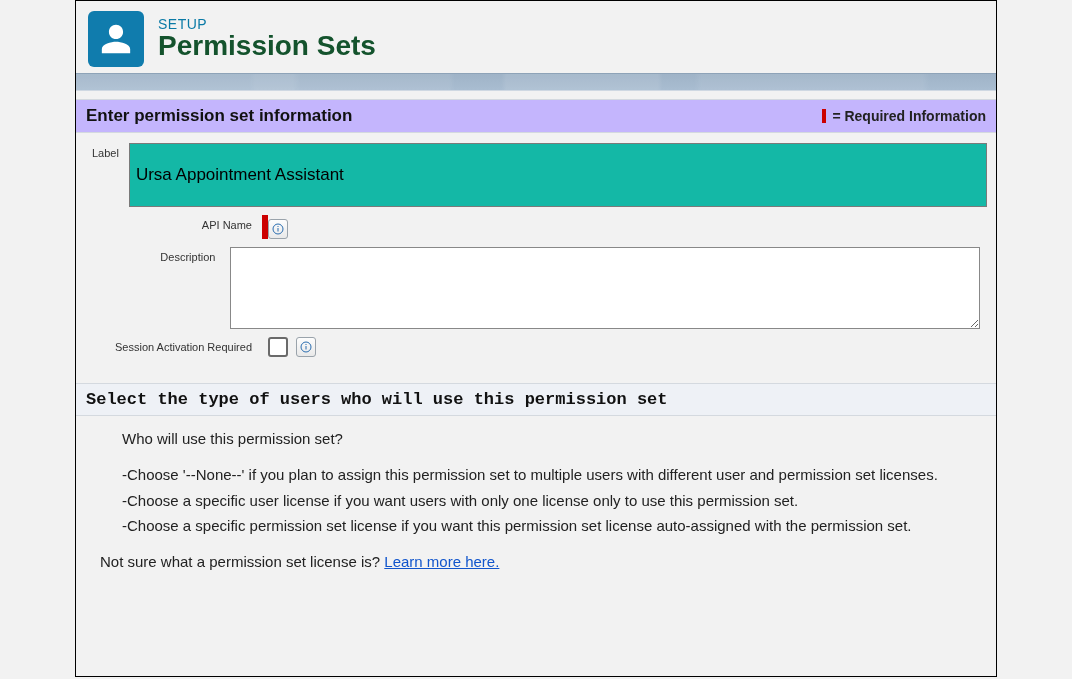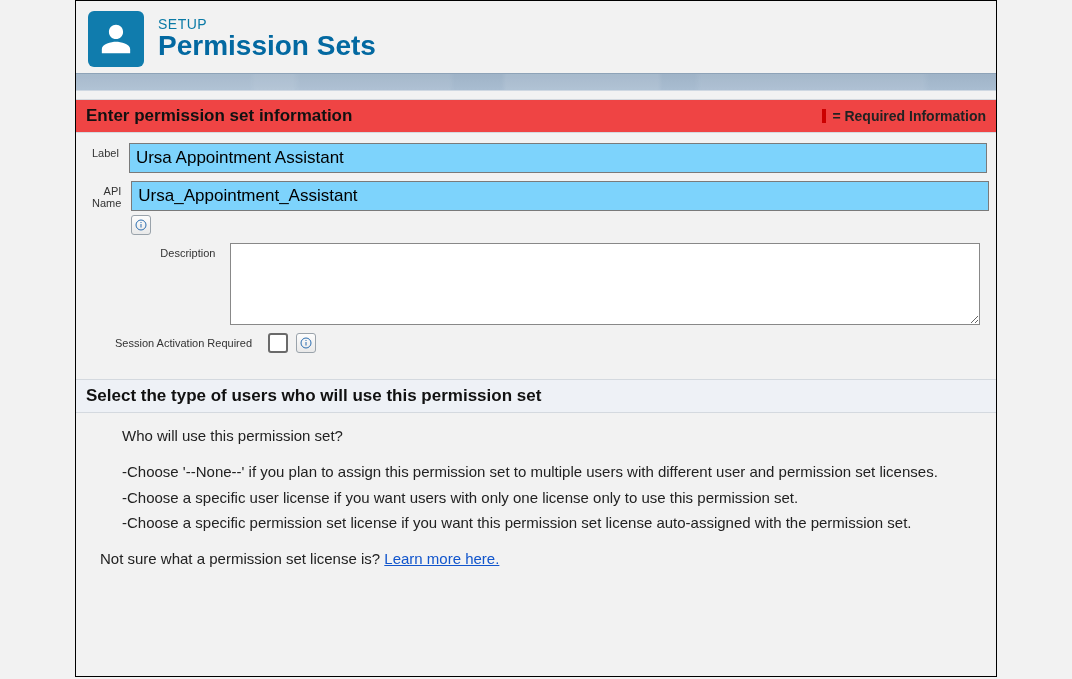--- a/index.html
+++ b/index.html
@@ -32,21 +32,21 @@
   }
   .header-icon svg { width: 34px; height: 34px; fill: #fff; }
   .header-text .eyebrow {
     color: #0a7aa6;
     font-size: 14px;
     letter-spacing: 0.5px;
   }
   .header-text .title {
     font-size: 28px;
     font-weight: 700;
-    color: #0369a1;
+    color: #14532d;
     margin-top: -2px;
   }
   .divider-pattern {
     height: 18px;
     background: linear-gradient(to bottom, #9fb3c7, #a9bdd1);
     border-top: 1px solid #8ea3b8;
     border-bottom: 1px solid #cfd8e2;
     position: relative;
     overflow:hidden;
   }
@@ -56,21 +56,21 @@
     background: radial-gradient(circle at 10% 50%, rgba(255,255,255,0.25) 0 15%, transparent 16%),
                 radial-gradient(circle at 30% 50%, rgba(255,255,255,0.2) 0 15%, transparent 16%),
                 radial-gradient(circle at 55% 50%, rgba(255,255,255,0.25) 0 15%, transparent 16%),
                 radial-gradient(circle at 80% 50%, rgba(255,255,255,0.2) 0 15%, transparent 16%);
     opacity:0.35;
   }
   .content {
     padding: 0 16px;
   }
   .section-header {
-    background: #ef4444;
+    background: #c4b5fd;
     border: 1px solid #d4d9df;
     border-left: none; border-right: none;
     font-weight: 700;
     font-size: 17px;
     padding: 6px 10px;
     margin: 8px -16px 10px -16px;
     display:flex;
     align-items:center;
     justify-content: space-between;
     gap: 41px;
@@ -105,23 +105,23 @@
   }
   .req-indicator.hidden { background: transparent; }
   .form-control-wrap {
     flex: 1;
     display:flex;
     flex-direction: column;
   }
   input[type=text].line-input {
     width: 858px; max-width: 100%;
     font-size: 17px;
-    padding: 4px 6px;
+    padding: 21px 6px;
     border: 1px solid #7a7a7a;
-    background: #7dd3fc;
+    background: #14b8a6;
   }
   input.label-input {
     background: #ecf1f8;
   }
   textarea.desc {
     width: 750px; height: 82px;
     border: 1px solid #888;
     resize: both;
     font-size: 15px;
     padding: 4px;
@@ -164,20 +164,21 @@
     width: 440px;
   }
   .section2-header {
     background: #eef1f6;
     border-top: 1px solid #d4d9df;
     border-bottom: 1px solid #d4d9df;
     font-weight: 700;
     font-size: 17px;
     padding: 6px 10px;
     margin: 26px -16px 12px -16px;
+    font-family: Liberation Mono, monospace;
   }
 </style>
 </head>
 <body>
 
 <div class="page">
   <div class="header">
     <div class="header-icon">
       <svg viewBox="0 0 24 24">
           <path d="M12 12c2.8 0 5-2.2 5-5s-2.2-5-5-5-5 2.2-5 5 2.2 5 5 5zm0 2c-3.3 0-10 1.7-10 5v3h20v-3c0-3.3-6.7-5-10-5z"></path>
@@ -204,21 +205,20 @@
       <div class="req-indicator"></div>
       <div class="form-control-wrap">
         <input type="text" class="line-input label-input" value="Ursa Appointment Assistant" style="">
       </div>
     </div>
 
     <div class="form-row">
       <div class="form-label">API Name</div>
       <div class="req-indicator"></div>
       <div class="form-control-wrap">
-        <input type="text" class="line-input" value="Ursa_Appointment_Assistant" style="">
         <span class="info-icon" title="info">
           <svg viewBox="0 0 24 24">
               <circle cx="12" cy="12" r="10" fill="none" stroke="#2a6db0" stroke-width="2"></circle>
               <rect x="11" y="10" width="2" height="7" fill="#2a6db0"></rect>
               <rect x="11" y="6" width="2" height="2" fill="#2a6db0"></rect>
             </svg>
         </span>
       </div>
     </div>
 

